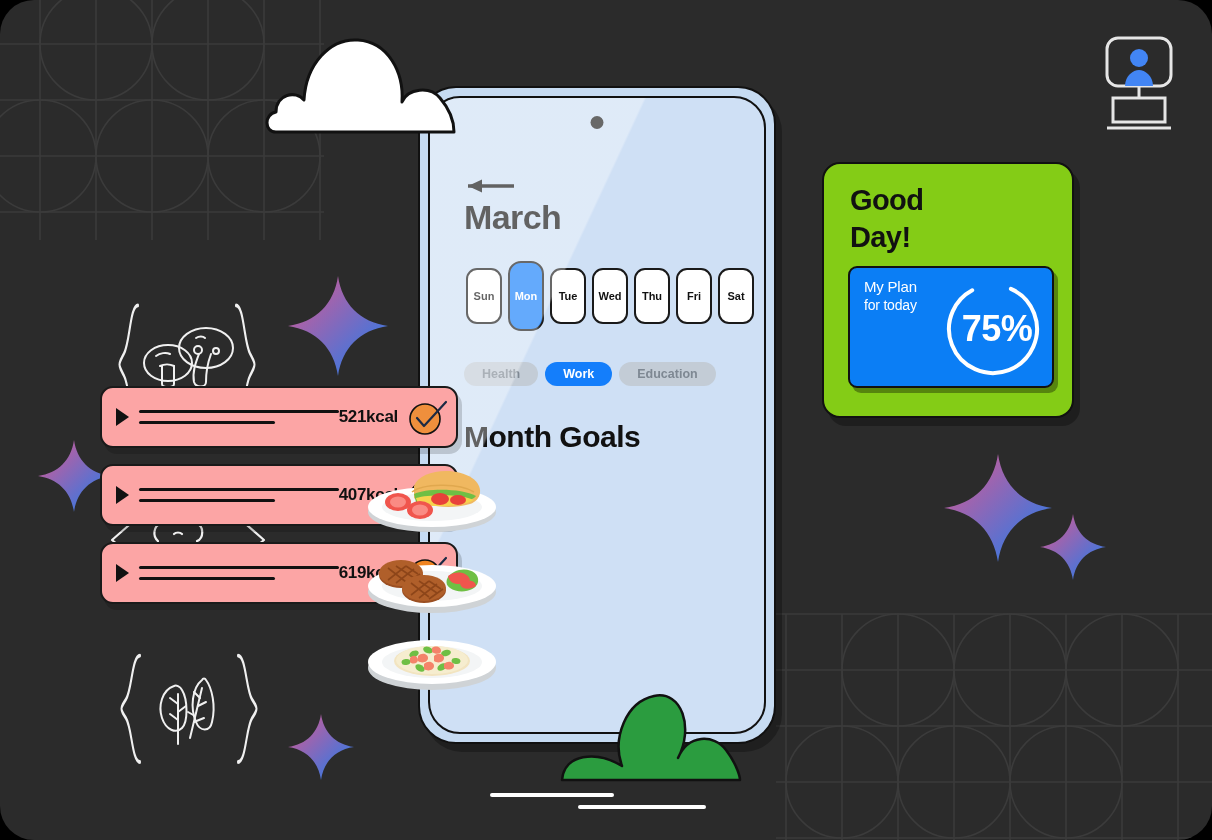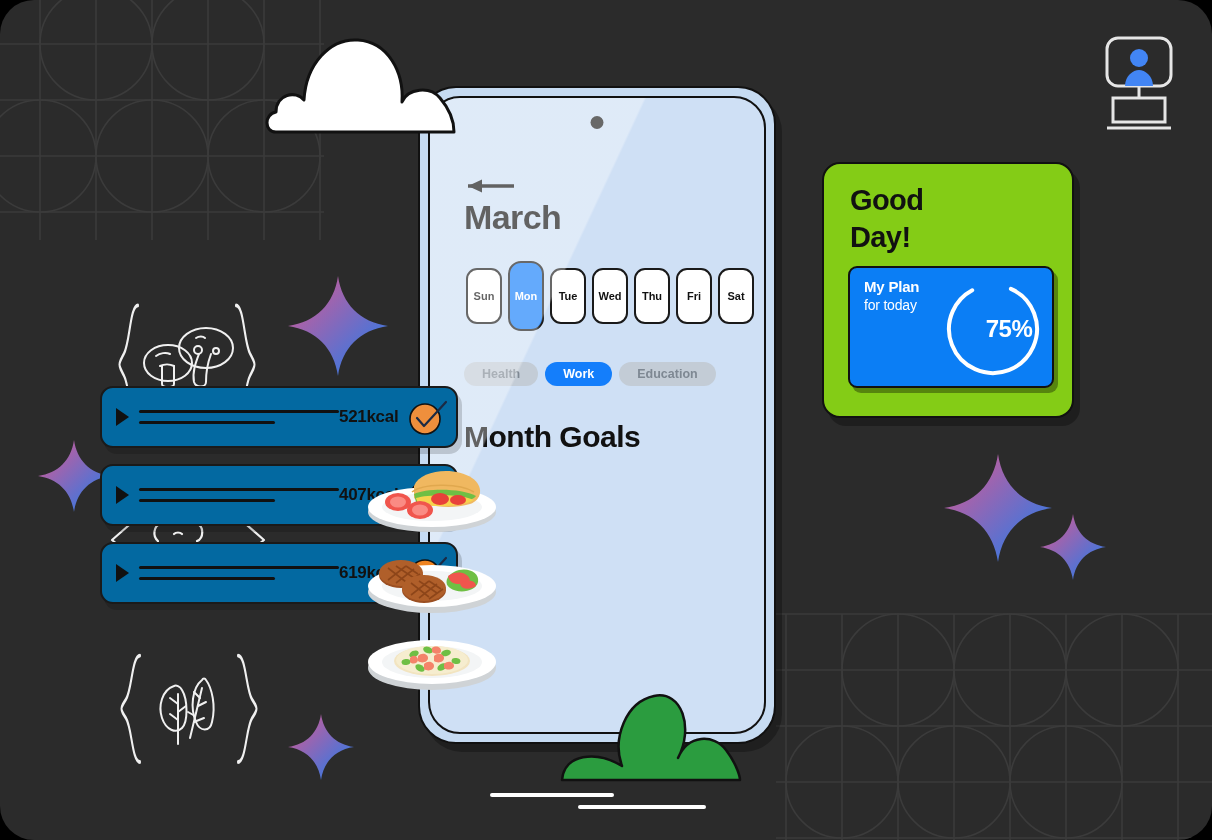--- a/index.html
+++ b/index.html
@@ -105,26 +105,26 @@
     position: absolute; left: 34px; top: 322px;
     font-size: 30px; font-weight: 700; color: #111;
     letter-spacing: -0.5px;
   }
 
   
   .goal-row {
     position: absolute;
     left: 100px;
     width: 358px; height: 62px;
-    background: #0369a1;
+    background: #fca5a5;
     border: 2px solid #1a1a1a;
     border-radius: 13px;
     z-index: 7;
     box-shadow: 4px 6px 0 rgba(0,0,0,0.16);
-    display: flex; align-items: center;
+    display: flex; align-items: center; justify-content: flex-end;
   }
   .goal-row.r1 { top: 386px; }
   .goal-row.r2 { top: 464px; }
   .goal-row.r3 { top: 542px; }
 
   .play-tri {
     flex: none; margin-left: 14px;
     width: 0; height: 0;
     border-left: 13px solid #111;
     border-top: 9px solid transparent;
@@ -172,31 +172,31 @@
   .plan-box {
     position: absolute; left: 24px; top: 102px;
     width: 206px; height: 122px;
     background: #0b7ef5;
     border: 2px solid #111;
     border-radius: 9px;
     box-shadow: 4px 5px 0 rgba(0,0,0,0.35);
   }
   .plan-label {
     position: absolute; left: 14px; top: 10px;
-    color: #fff; font-size: 15px; font-weight: 700; letter-spacing: -0.2px;
+    color: #fff; font-size: 15px; font-weight: 400; letter-spacing: -0.2px;
   }
   .plan-sub {
     position: absolute; left: 14px; top: 29px;
     color: #fff; font-size: 14px; font-weight: 400; letter-spacing: -0.2px;
   }
   .ring-wrap { position: absolute; right: 6px; top: 8px; width: 106px; height: 106px; }
   .ring-pct {
-    position: absolute; left: 16px; top: 0; width: 106px; height: 106px;
+    position: absolute; left: 4px; top: 0; width: 106px; height: 106px;
     display: flex; align-items: center; justify-content: center;
-    color: #fff; font-size: 24px; font-weight: 700; letter-spacing: -0.5px;
+    color: #fff; font-size: 36px; font-weight: 700; letter-spacing: -0.5px;
   }
 
   
   .avatar-icon { position: absolute; left: 1103px; top: 36px; z-index: 5; }
 </style>
 </head>
 <body>
 
 <div id="stage">
 

